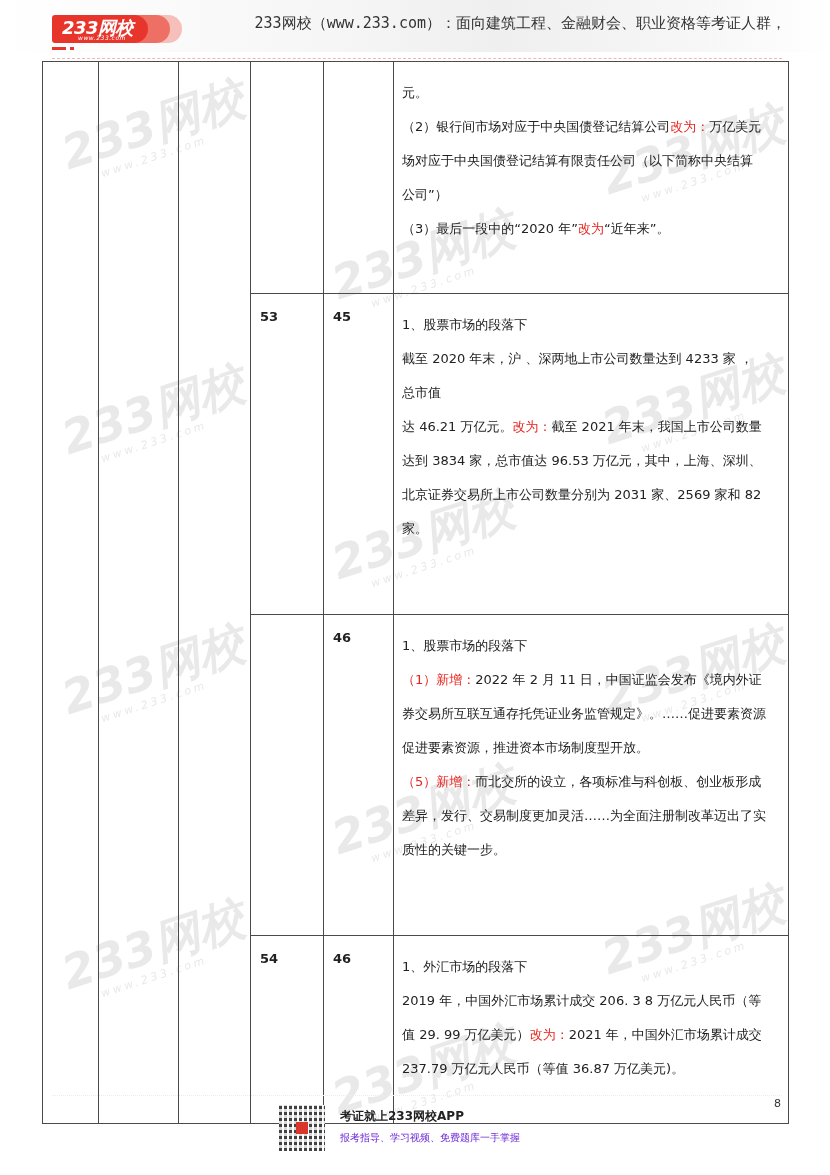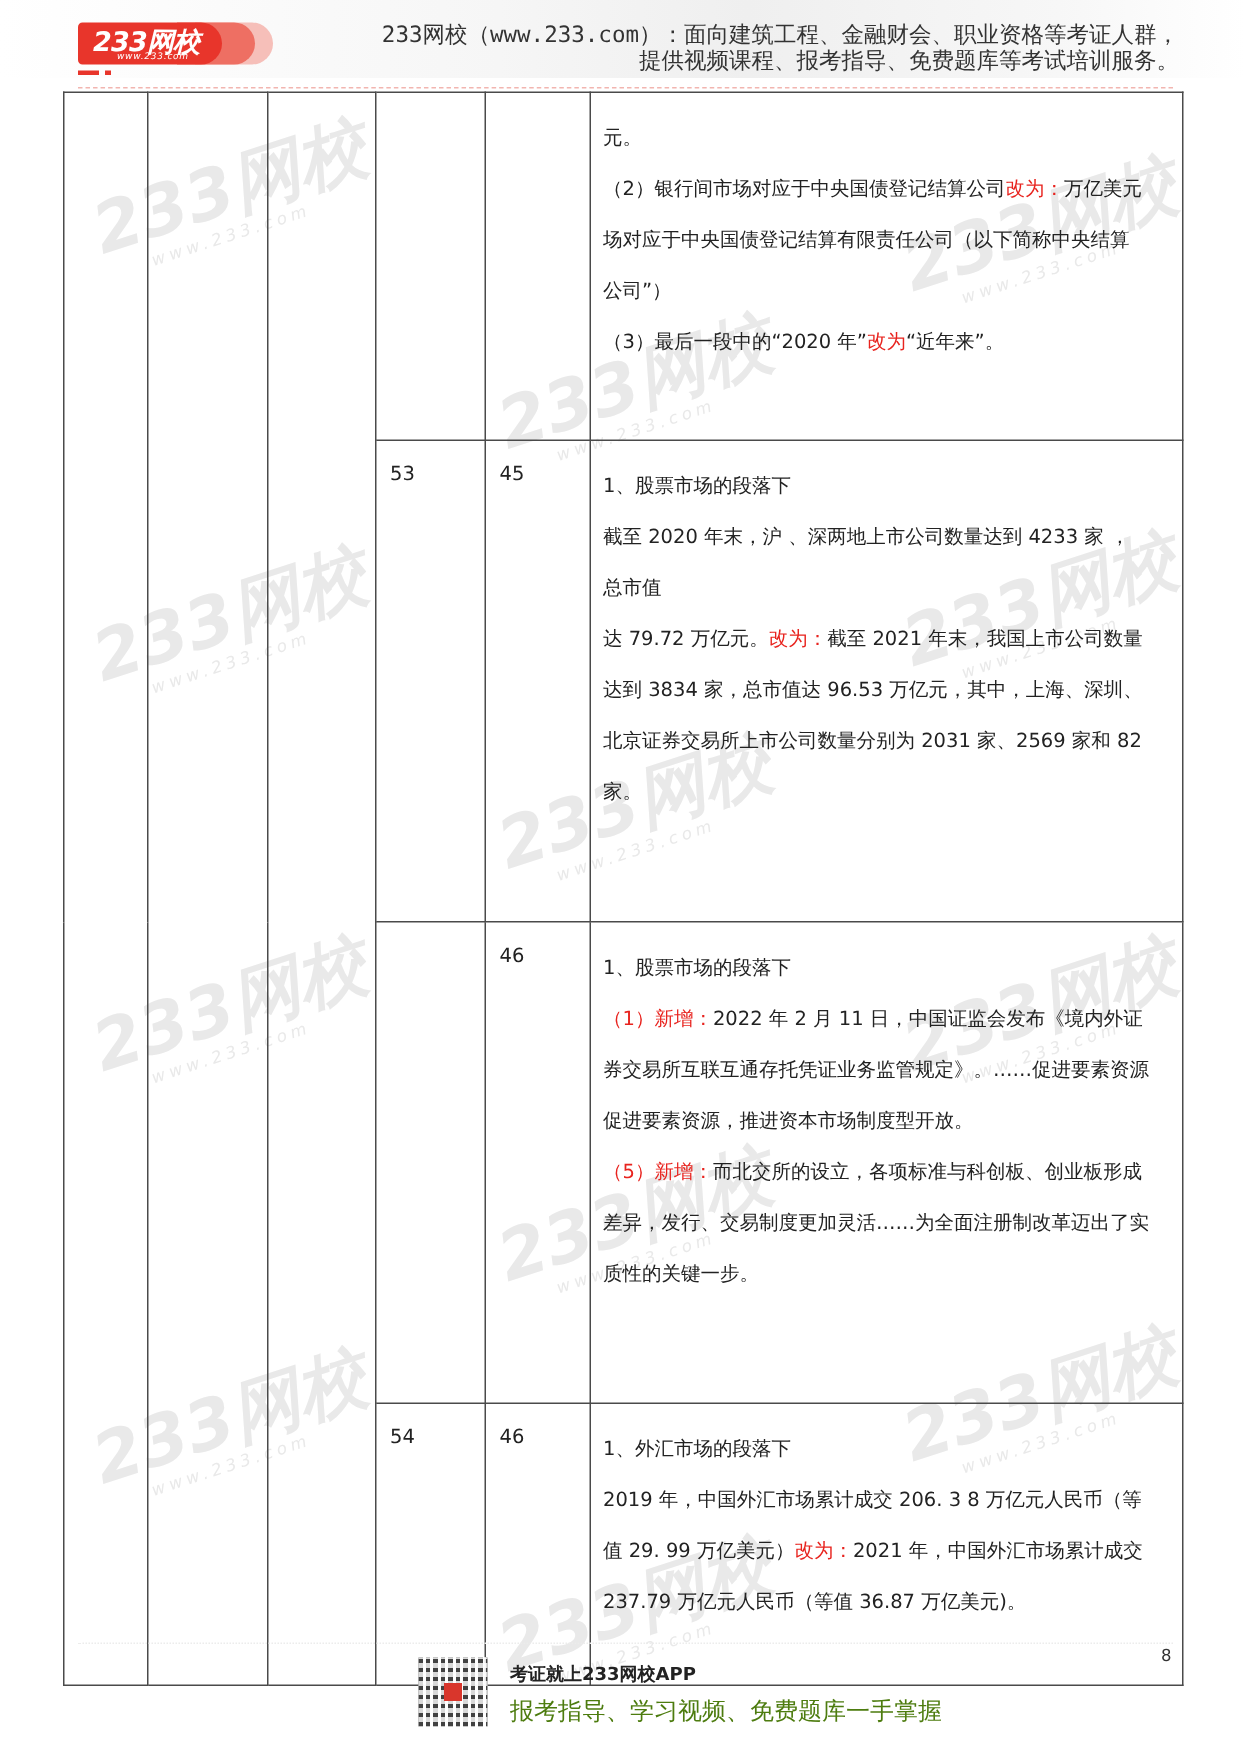--- a/index.html
+++ b/index.html
@@ -24,56 +24,55 @@
   .header-text { position: absolute; right: 44px; top: 15px; text-align: right;
     font-family: "DejaVu Sans Mono", monospace; font-size: 15px; line-height: 17px; color: #333; }
   .header-rule { position: absolute; left: 52px; top: 58px; width: 730px; border-top: 1px dashed #f2b5b0; }
 
   .watermark { position: absolute; color: #e9e9e9; font-weight: bold; font-style: italic;
     font-size: 46px; transform: rotate(-18deg); pointer-events: none; white-space: nowrap; }
   .watermark small { display: block; font-size: 11px; font-weight: normal; letter-spacing: 3px; margin-left: 30px; margin-top: -8px; }
 
   table.doc { position: absolute; left: 42px; top: 61px; border-collapse: collapse; table-layout: fixed; width: 746px; }
   table.doc td { border: 1.5px solid #4a4a4a; vertical-align: top; padding: 0; font-size: 13px; }
-  .num { padding: 15px 0 0 9px !important; }
+  .num { padding: 15px 0 0 9px !important; font-weight: bold; }
   .content { padding: 14px 8px 0 8px !important; }
   .content p { margin: 0; line-height: 34px; }
   .red { color: #e8231e; }
   tr.r0 td { height: 216px; }
   tr.r1 td { height: 305px; }
   tr.r2 td { height: 305px; }
   tr.r3 td { height: 172px; }
 
   .footer-rule { position: absolute; left: 52px; top: 1095px; width: 730px; border-top: 1px dotted #ececec; }
   .page-num { position: absolute; left: 774px; top: 1097px; font-size: 11px; color: #333; }
   .qr { position: absolute; left: 279px; top: 1105px; width: 46px; height: 46px;
     background:
       repeating-linear-gradient(90deg, #222 0 3px, #fff 3px 5px),
       #fff; opacity: .85; }
   .qr-inner { position: absolute; left: 279px; top: 1105px; width: 46px; height: 46px; background:
     repeating-linear-gradient(0deg, transparent 0 3px, rgba(255,255,255,.8) 3px 6px); }
   .qr-center { position: absolute; left: 296px; top: 1122px; width: 12px; height: 12px; background: #d9362c; }
   .footer-title { position: absolute; left: 340px; top: 1108px; font-size: 12px; font-weight: bold; color: #222; }
-  .footer-sub { position: absolute; left: 340px; top: 1131px; font-size: 16px; color: #4d7c0f; }
+  .footer-sub { position: absolute; left: 340px; top: 1131px; font-size: 10px; color: #6d28d9; }
 </style>
 </head>
 <body>
 
 <div class="header">
   <div class="logo-shadow"></div>
   <div class="logo-shadow2"></div>
   <div class="logo">
     <span class="logo-main">233网校</span>
     <span class="logo-sub">www.233.com</span>
   </div>
   <div class="logo-dash"></div>
   <div class="logo-dot"></div>
   <div class="header-text">
     <div>233网校（www.233.com）：面向建筑工程、金融财会、职业资格等考证人群，</div>
-    <div>提供视频课程、报考指导、免费题库等考试培训服务。</div>
   </div>
   <div class="header-rule"></div>
 </div>
 
 <div class="watermark" style="left:60px;top:95px;"><span>233网校</span><small>www.233.com</small></div>
 <div class="watermark" style="left:600px;top:120px;"><span>233网校</span><small>www.233.com</small></div>
 <div class="watermark" style="left:330px;top:225px;"><span>233网校</span><small>www.233.com</small></div>
 <div class="watermark" style="left:60px;top:380px;"><span>233网校</span><small>www.233.com</small></div>
 <div class="watermark" style="left:600px;top:370px;"><span>233网校</span><small>www.233.com</small></div>
 <div class="watermark" style="left:330px;top:505px;"><span>233网校</span><small>www.233.com</small></div>
@@ -108,21 +107,21 @@
           <p><span>（3）最后一段中的“2020 年”</span><span class="red">改为</span><span>“近年来”。</span></p>
         </td>
   </tr>
   <tr class="r1">
     <td class="num">53</td>
     <td class="num">45</td>
     <td class="content">
           <p><span>1、股票市场的段落下</span></p>
           <p><span>截至 2020 年末，沪 、深两地上市公司数量达到 4233 家 ，</span></p>
           <p><span>总市值</span></p>
-          <p><span>达 79.72 万亿元。</span><span class="red">改为：</span><span>截至 2021 年末，我国上市公司数量</span></p>
+          <p><span>达 46.21 万亿元。</span><span class="red">改为：</span><span>截至 2021 年末，我国上市公司数量</span></p>
           <p><span>达到 3834 家，总市值达 96.53 万亿元，其中，上海、深圳、</span></p>
           <p><span>北京证券交易所上市公司数量分别为 2031 家、2569 家和 82</span></p>
           <p><span>家。</span></p>
         </td>
   </tr>
   <tr class="r2">
     <td class="num"></td>
     <td class="num">46</td>
     <td class="content">
           <p><span>1、股票市场的段落下</span></p>

